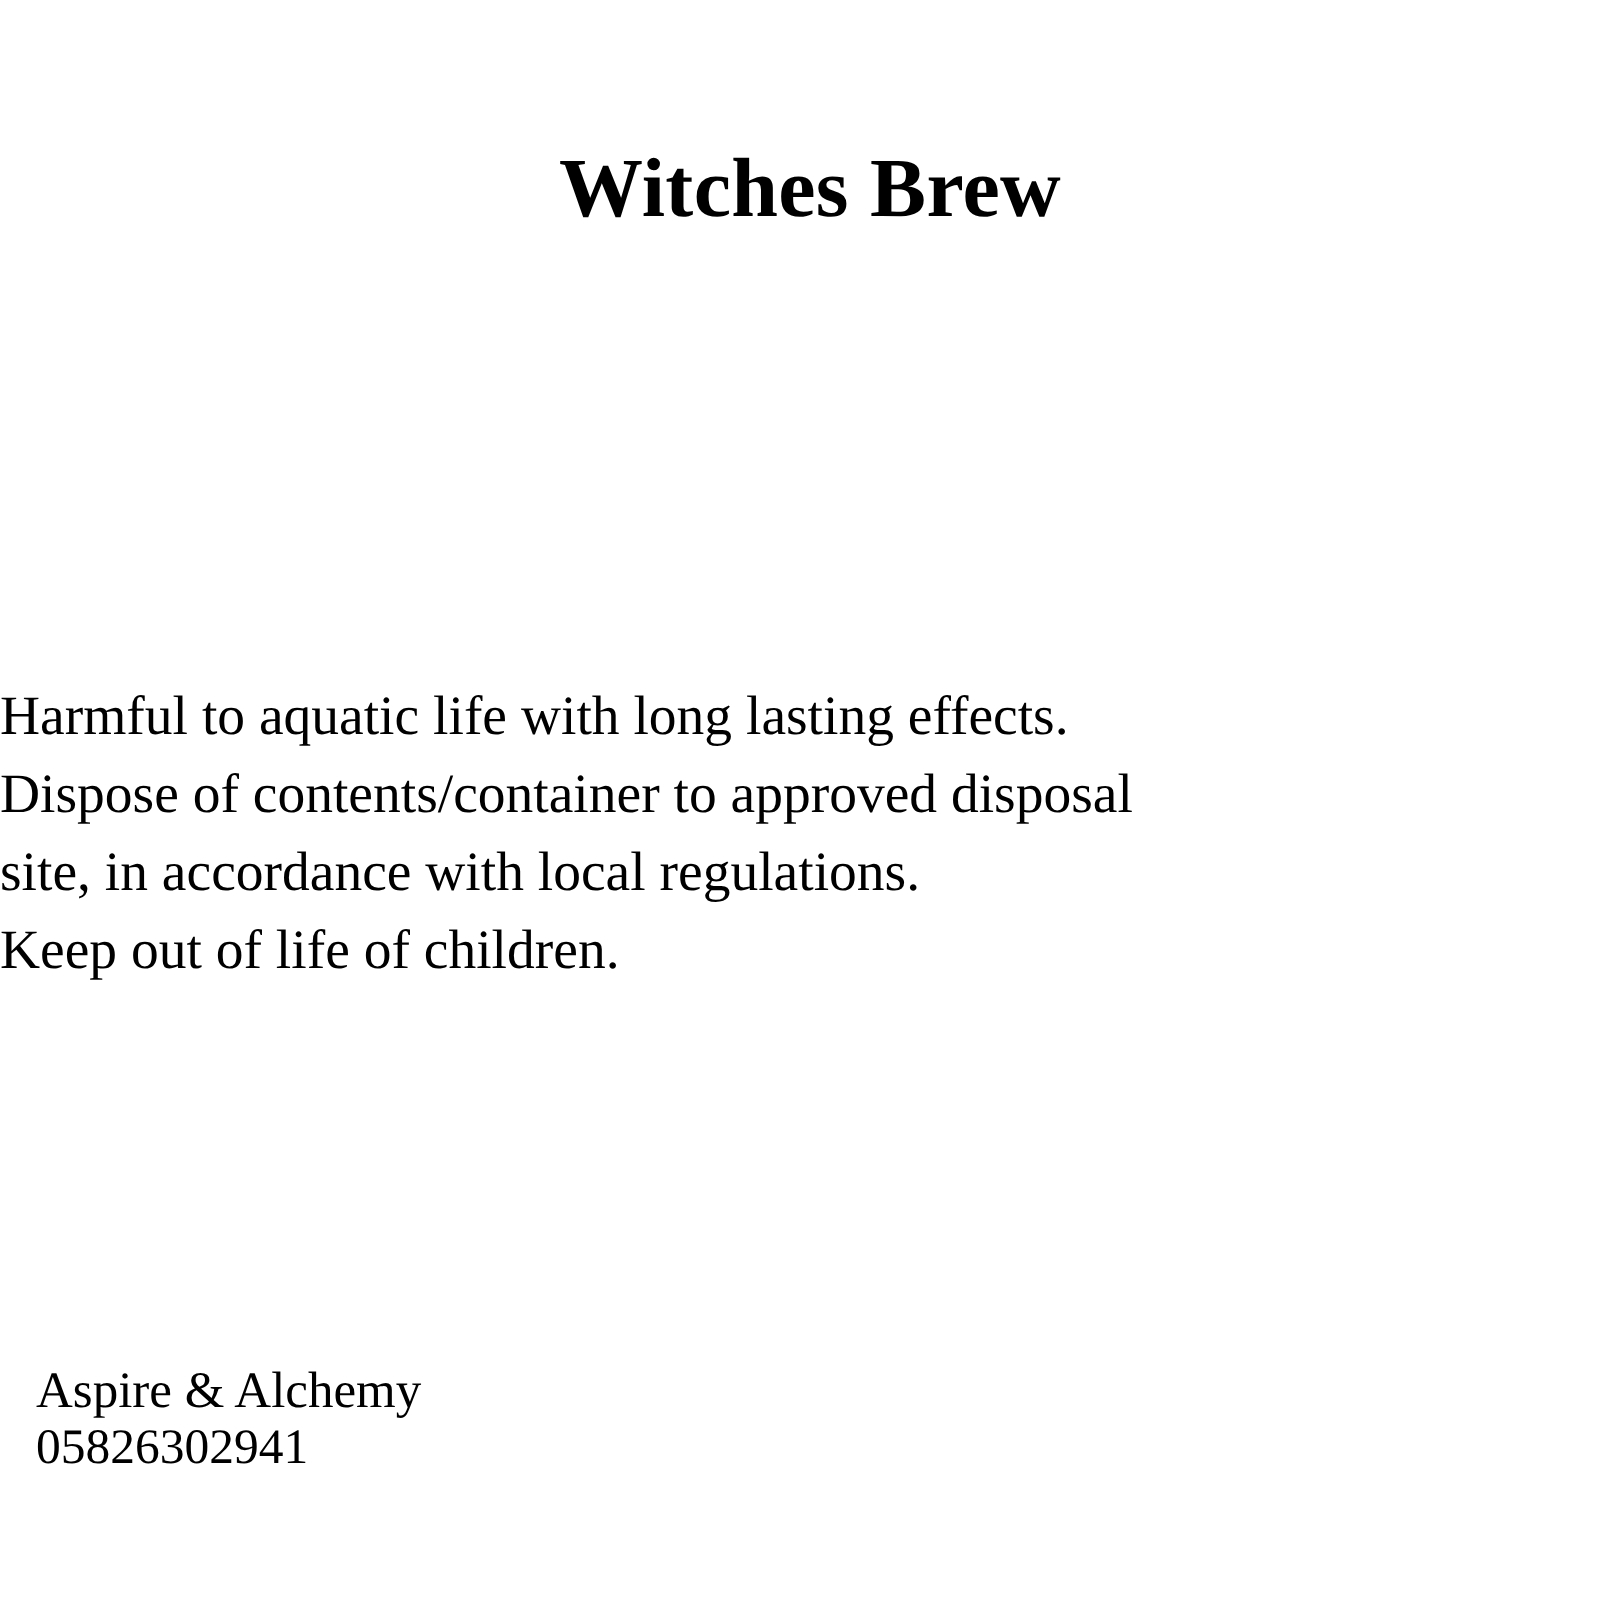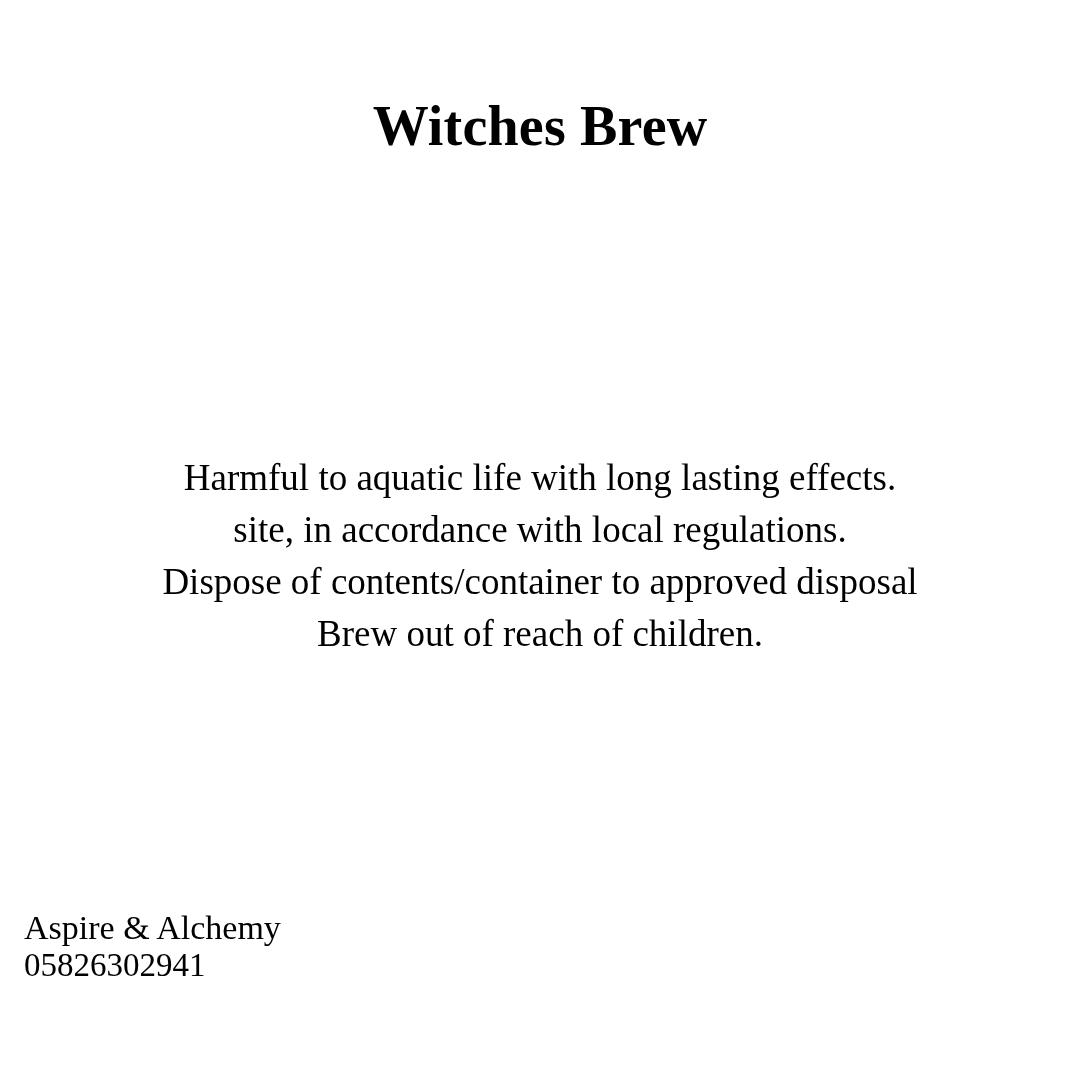--- a/index.html
+++ b/index.html
@@ -29,21 +29,20 @@
     font-size: 56px;
     font-weight: bold;
     letter-spacing: 0.2px;
     line-height: 1.1;
   }
   .warning-block {
     position: absolute;
     top: 452px;
     left: 0;
     width: 1080px;
-    text-align: center;
     font-size: 37px;
     line-height: 52px;
     font-weight: normal;
   }
   .warning-line {
     display: block;
     white-space: nowrap;
   }
   .footer-block {
     position: absolute;
@@ -64,23 +63,23 @@
 </style>
 </head>
 <body>
 
 <div class="label">
 
   <div class="product-title">Witches Brew</div>
 
   <div class="warning-block">
     <span class="warning-line">Harmful to aquatic life with long lasting effects.</span>
+    <span class="warning-line">Dispose of contents/container to approved disposal</span>
     <span class="warning-line">site, in accordance with local regulations.</span>
-    <span class="warning-line">Dispose of contents/container to approved disposal</span>
-    <span class="warning-line">Brew out of reach of children.</span>
+    <span class="warning-line">Keep out of life of children.</span>
   </div>
 
   <div class="footer-block">
     <span class="footer-line company">Aspire &amp; Alchemy</span>
     <span class="footer-line">05826302941</span>
   </div>
 
 </div>
 
 </body></html>

